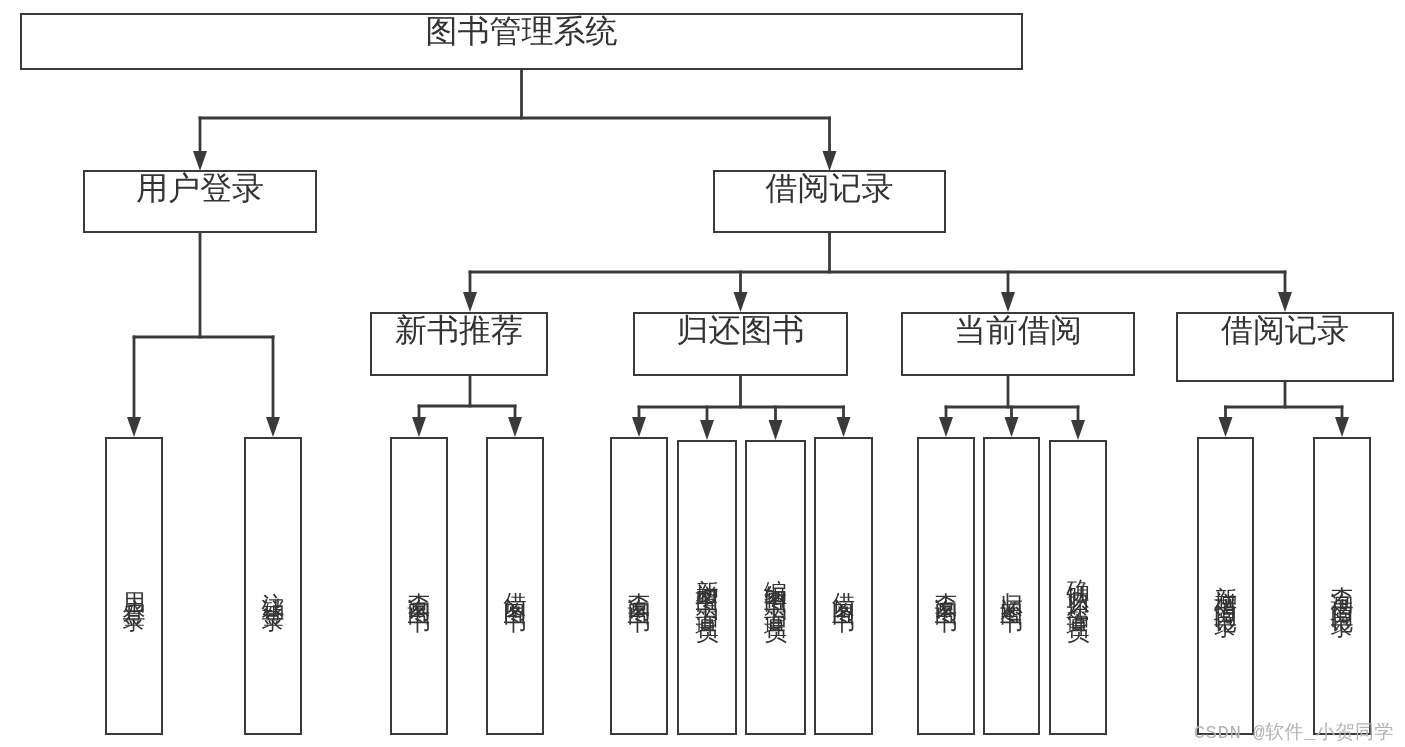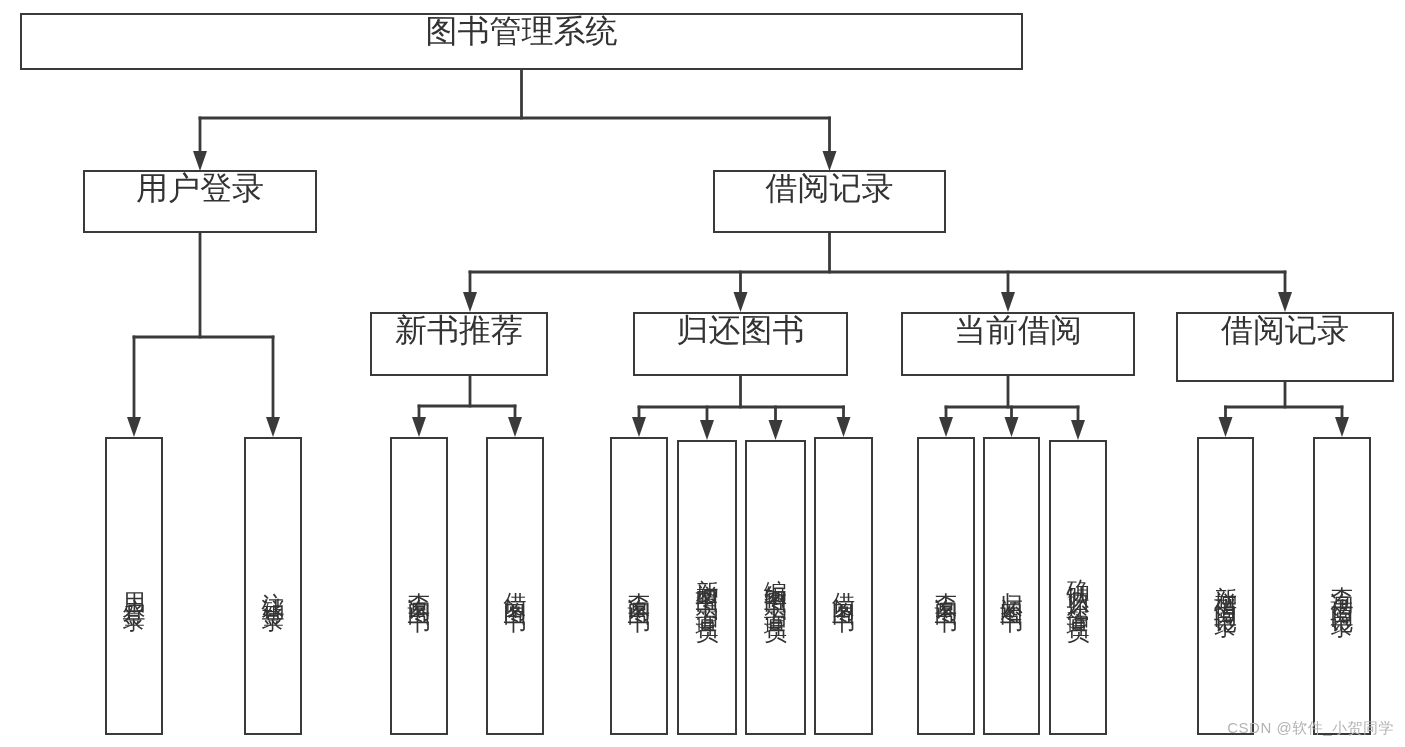--- a/index.html
+++ b/index.html
@@ -80,25 +80,26 @@
   .lf-8  { left: 814px;  top: 437px; width: 59px; height: 298px; }
   .lf-9  { left: 917px;  top: 437px; width: 58px; height: 298px; }
   .lf-10 { left: 983px;  top: 437px; width: 57px; height: 298px; }
   .lf-11 { left: 1049px; top: 440px; width: 58px; height: 295px; }
   .lf-12 { left: 1197px; top: 437px; width: 57px; height: 298px; }
   .lf-13 { left: 1313px; top: 437px; width: 58px; height: 298px; }
   .watermark {
     position: absolute;
     top: 719px;
     right: 11px;
-    font-size: 15px;
+    font-size: 19px;
     color: var(--watermark);
     z-index: 5;
     white-space: nowrap;
     letter-spacing: 0.5px;
+    font-family: Liberation Mono, monospace;
   }
 </style>
 </head>
 <body>
 
 <div class="stage">
 
   <svg class="connectors" viewBox="0 0 1405 747" xmlns="http://www.w3.org/2000/svg">
     <g stroke="#3a3a3a" stroke-width="2.8" fill="none" stroke-linecap="square">
 

